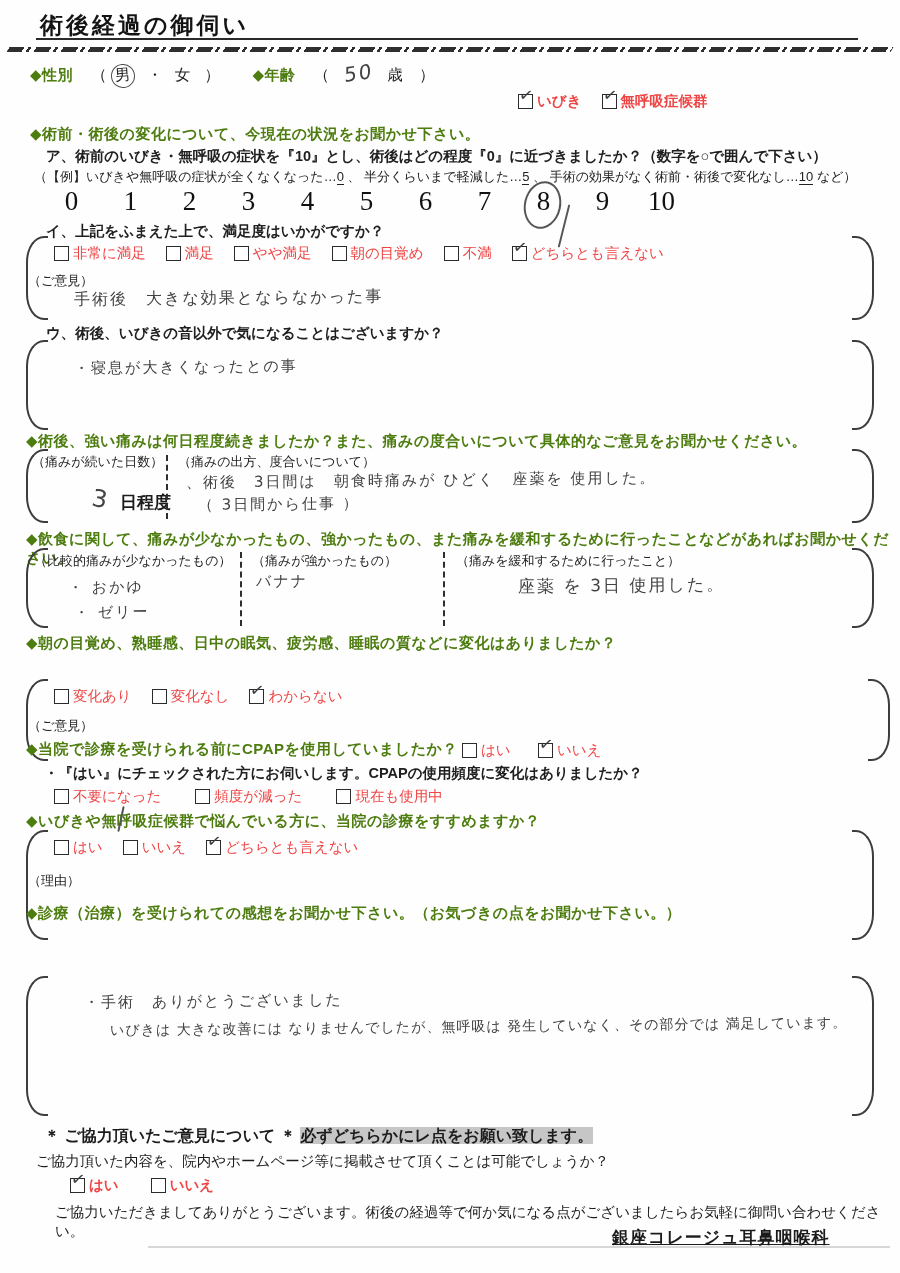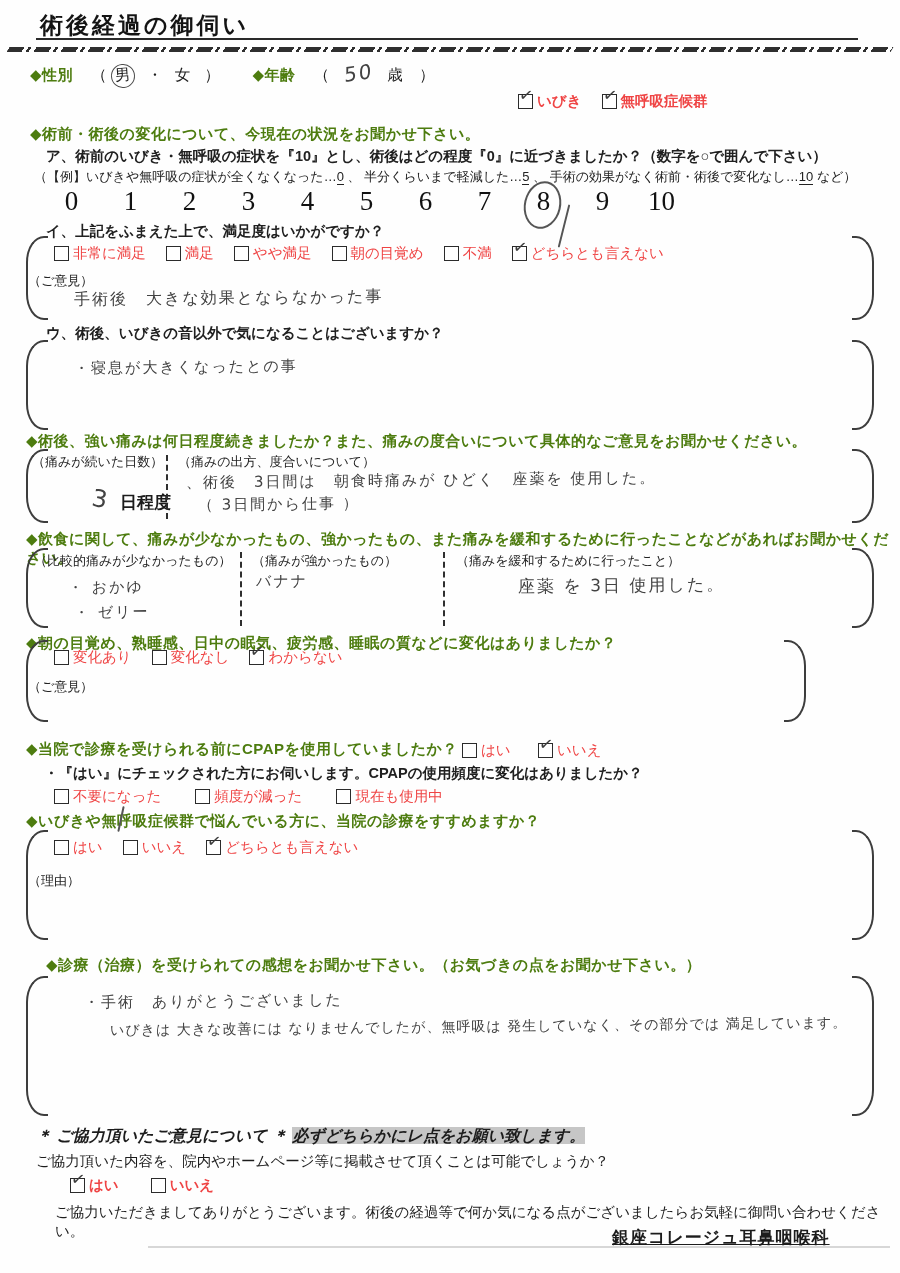--- a/index.html
+++ b/index.html
@@ -162,21 +162,21 @@
     <div class="hand" style="position:absolute;left:48px;top:55px;font-size:15px;">・ ゼリー</div>
     <div class="vdash" style="left:214px;top:4px;bottom:2px;"></div>
     <div class="small" style="position:absolute;left:226px;top:4px;">（痛みが強かったもの）</div>
     <div class="hand" style="position:absolute;left:230px;top:24px;font-size:15px;">バナナ</div>
     <div class="vdash" style="left:417px;top:4px;bottom:2px;"></div>
     <div class="small" style="position:absolute;left:430px;top:4px;">（痛みを緩和するために行ったこと）</div>
     <div class="hand" style="position:absolute;left:492px;top:26px;font-size:17px;">座薬 を 3日 使用した。</div>
   </div>
 
   <div class="abs q" style="left:26px;top:634px;">◆朝の目覚め、熟睡感、日中の眠気、疲労感、睡眠の質などに変化はありましたか？</div>
-  <div class="box" style="left:26px;top:640px;width:780px;height:82px;">
+  <div class="box" style="left:26px;top:679px;width:864px;height:82px;">
     <div class="bracket l"></div>
     <div class="bracket r"></div>
     <div class="optrow" style="position:absolute;left:28px;top:8px;">
       <span class="opt">
           <span class="cb"></span>
           <span class="olabel">変化あり</span>
         </span>
       <span class="opt">
           <span class="cb"></span>
           <span class="olabel">変化なし</span>
@@ -237,29 +237,29 @@
       <span class="opt">
           <span class="cb">
             <span class="check">✓</span>
           </span>
           <span class="olabel">どちらとも言えない</span>
         </span>
     </div>
     <div class="small" style="position:absolute;left:2px;top:42px;">（理由）</div>
   </div>
 
-  <div class="abs q" style="left:26px;top:956px;margin-left:20px;">◆診療（治療）を受けられての感想をお聞かせ下さい。（お気づきの点をお聞かせ下さい。）</div>
+  <div class="abs q" style="left:26px;top:904px;">◆診療（治療）を受けられての感想をお聞かせ下さい。（お気づきの点をお聞かせ下さい。）</div>
   <div class="box" style="left:26px;top:976px;width:848px;height:140px;">
     <div class="bracket l"></div>
     <div class="bracket r"></div>
     <div class="hand" style="position:absolute;left:58px;top:16px;font-size:15px;">・手術　ありがとうございました</div>
     <div class="hand" style="position:absolute;left:84px;top:42px;font-size:14px;white-space:nowrap;letter-spacing:1px;">いびきは 大きな改善には なりませんでしたが、無呼吸は 発生していなく、その部分では 満足しています。</div>
   </div>
 
-  <div class="abs" style="left:36px;top:1126px;font-size:16px;font-weight:bold;font-style:italic;">
+  <div class="abs" style="left:44px;top:1126px;font-size:16px;font-weight:bold;">
     <span>＊ ご協力頂いたご意見について ＊ </span><span class="hl">必ずどちらかにレ点をお願い致します。</span>
   </div>
   <div class="abs" style="left:36px;top:1152px;font-size:14.5px;">ご協力頂いた内容を、院内やホームページ等に掲載させて頂くことは可能でしょうか？</div>
   <div class="abs optrow" style="left:70px;top:1176px;">
     <span class="opt" style="margin-right:32px;">
         <span class="cb">
           <span class="check">✓</span>
         </span>
         <span class="olabel" style="font-weight:bold;">はい</span>
       </span>

